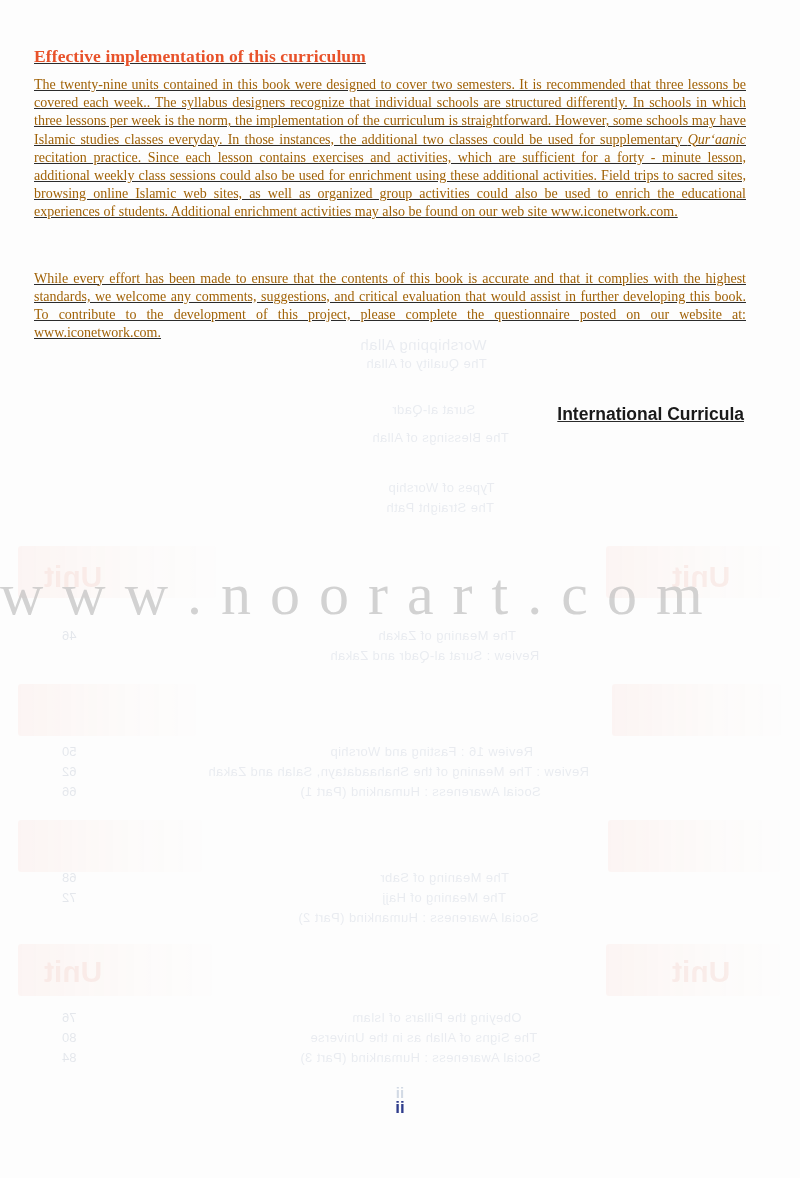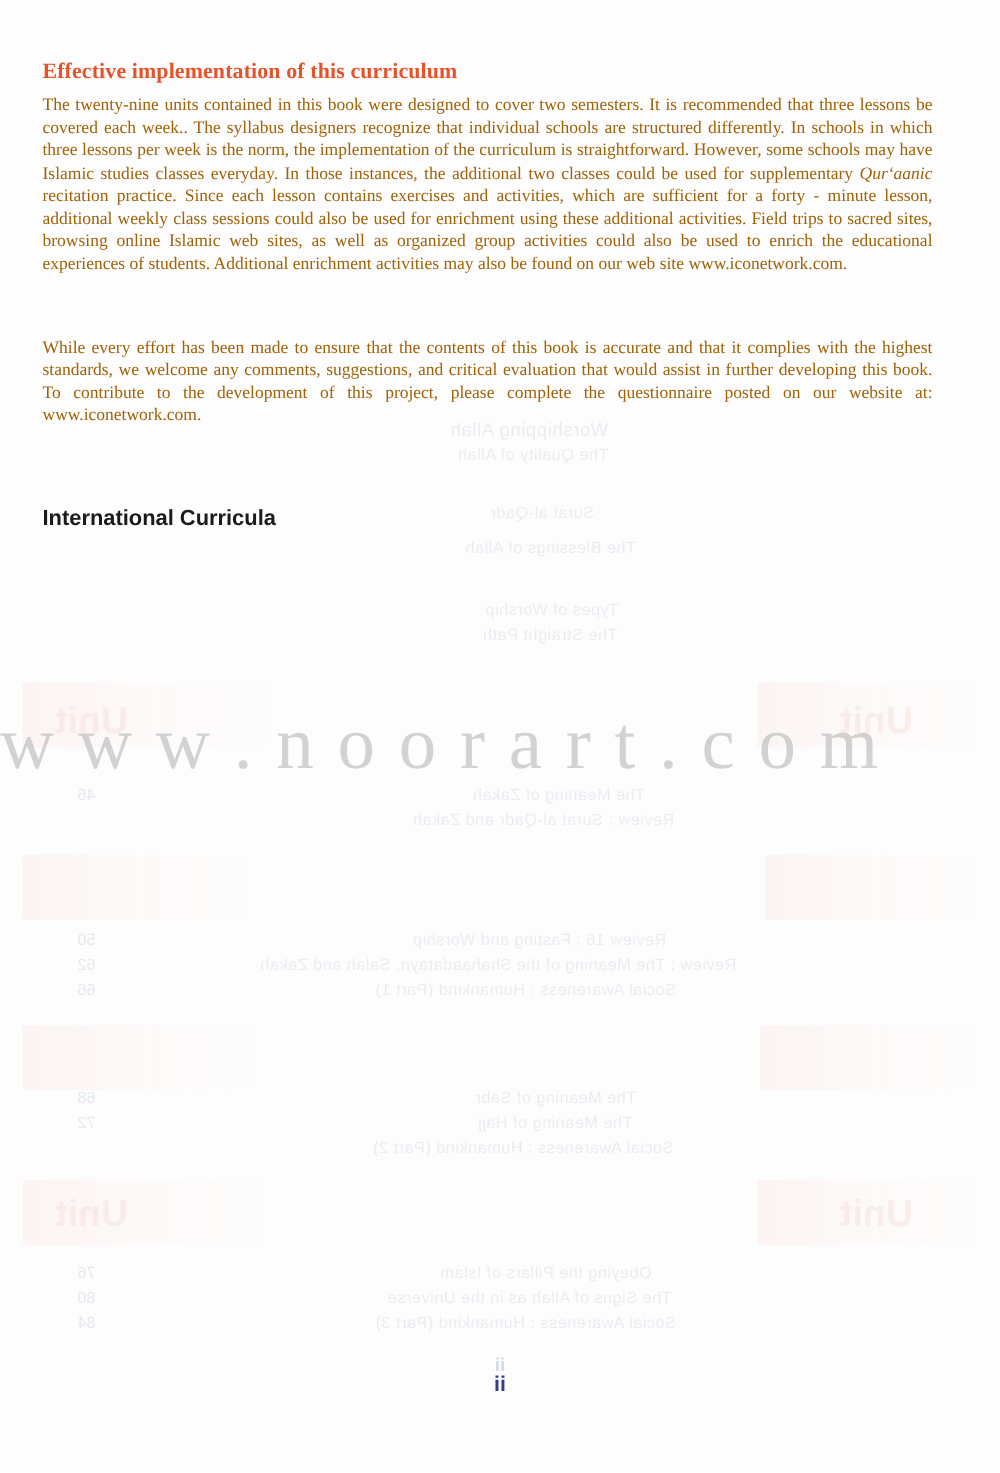--- a/index.html
+++ b/index.html
@@ -64,20 +64,21 @@
     color: #6d7f9c;
     transform: scaleX(-1);
   }
 
   
   .content {
     position: absolute;
     left: 34px;
     top: 46px;
     width: 712px;
+    text-decoration: underline;
   }
   h2.section-heading {
     font-family: "Liberation Serif", serif;
     font-weight: bold;
     font-size: 17.5px;
     color: #e8522a;
     margin: 0 0 9px 0;
     letter-spacing: 0.1px;
   }
   p.body-par {
@@ -87,21 +88,21 @@
     text-align: justify;
     color: #a16207;
   }
   p.body-par .italic { font-style: italic; }
 
   .gap-1 { height: 34px; }
   .gap-2 { height: 14px; }
 
   .signature {
     margin-top: 62px;
-    text-align: left;
+    text-align: right;
     font-family: "Liberation Sans", sans-serif;
     font-weight: bold;
     font-size: 17.5px;
     color: #1a1a1a;
     padding-right: 2px;
   }
 
   
   .watermark {
     position: absolute;

